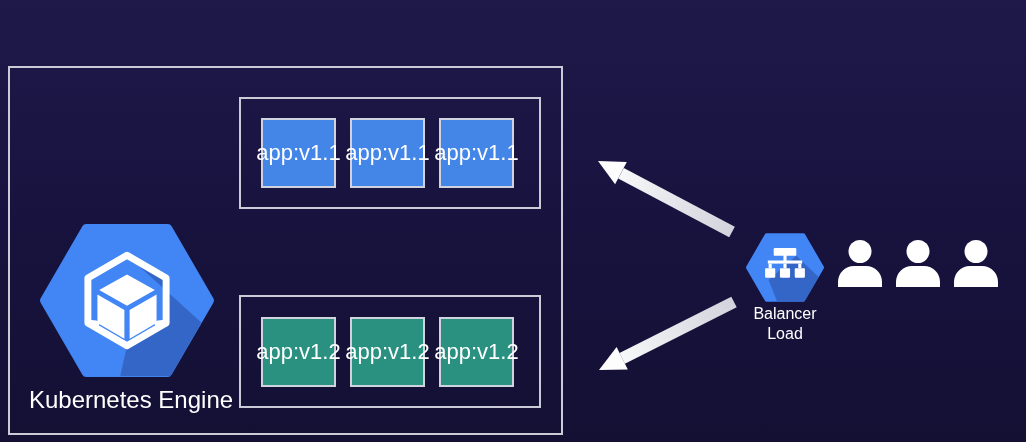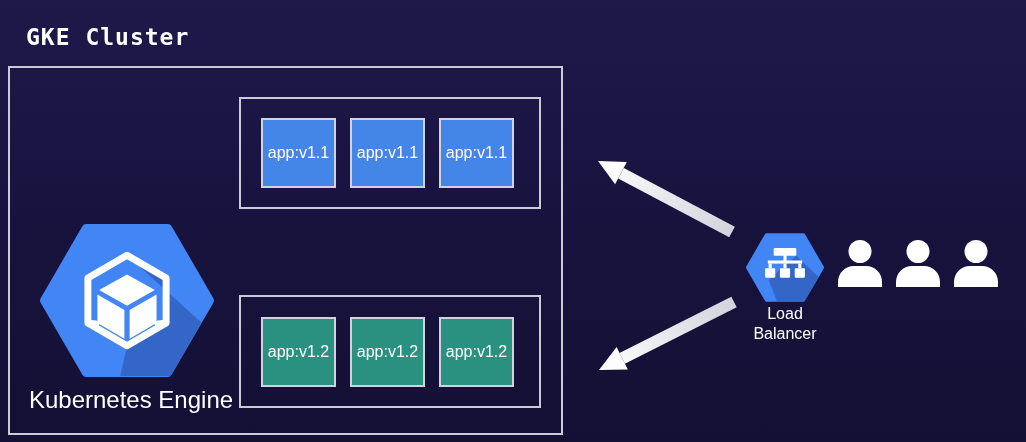--- a/index.html
+++ b/index.html
@@ -32,21 +32,21 @@
   }
   .pods-box{
     position:absolute;border:2px solid var(--box_border);
     display:flex;align-items:center;gap:14px;padding-left:20px;
   }
   .pods-box.v1{left:237px;top:95px;width:302px;height:112px;}
   .pods-box.v2{left:237px;top:293px;width:302px;height:113px;}
   .pod{
     width:75px;height:70px;border:2px solid #ced3dd;
     display:flex;align-items:center;justify-content:center;
-    font-size:16px;color:var(--text);flex:0 0 auto;
+    font-size:22px;color:var(--text);flex:0 0 auto;
   }
   .pod.v1{background:var(--app_v1_fill);}
   .pod.v2{background:var(--app_v2_fill);}
   .pods-label{
     position:absolute;left:237px;top:240px;width:302px;
     text-align:center;font-size:18px;color:var(--text);
   }
   .engine-icon{position:absolute;left:30px;top:156px;}
   .engine-label{
     position:absolute;left:17px;top:318px;width:208px;
@@ -68,21 +68,20 @@
   .hexfill{fill:var(--hexagon_blue);stroke:var(--hexagon_blue);stroke-width:10;stroke-linejoin:round;}
   .hexshadow{fill:#10205e;opacity:.30;}
   .wstroke{fill:none;stroke:#fff;stroke-width:8;stroke-linejoin:round;stroke-linecap:round;}
   .wfill{fill:#fff;}
 </style>
 </head>
 <body>
 
 <div class="stage">
 
-  <div class="title">GKE Cluster</div>
 
   <div class="cluster-box">
 
     <svg class="engine-icon" width="174" height="153" viewBox="0 0 200 176">
       <defs>
         <clipPath id="hexclip1">
           <polygon points="0,88 50,1 150,1 200,88 150,175 50,175"></polygon>
         </clipPath>
       </defs>
       <polygon class="hexfill" points="5,88 53,5 147,5 195,88 147,171 53,171"></polygon>
@@ -166,22 +165,22 @@
       <rect x="56" y="70" width="88" height="8"></rect>
       <rect x="58" y="78" width="8" height="12"></rect>
       <rect x="96" y="78" width="8" height="12"></rect>
       <rect x="134" y="78" width="8" height="12"></rect>
       <rect x="49" y="90" width="26" height="24" rx="2"></rect>
       <rect x="87" y="90" width="26" height="24" rx="2"></rect>
       <rect x="125" y="90" width="26" height="24" rx="2"></rect>
     </g>
   </svg>
   <div class="lb-label">
+    <div>Balancer</div>
     <div>Load</div>
-    <div>Balancer</div>
   </div>
 
   <div class="users-row">
     <svg width="48" height="47" viewBox="0 0 48 47">
       <circle class="wfill" cx="24" cy="11.5" r="11.5"></circle>
       <path class="wfill" d="M2 47 v-5 c0-9 7-16 16-16 h12 c9 0 16 7 16 16 v5 z"></path>
     </svg>
     <svg width="48" height="47" viewBox="0 0 48 47">
       <circle class="wfill" cx="24" cy="11.5" r="11.5"></circle>
       <path class="wfill" d="M2 47 v-5 c0-9 7-16 16-16 h12 c9 0 16 7 16 16 v5 z"></path>

